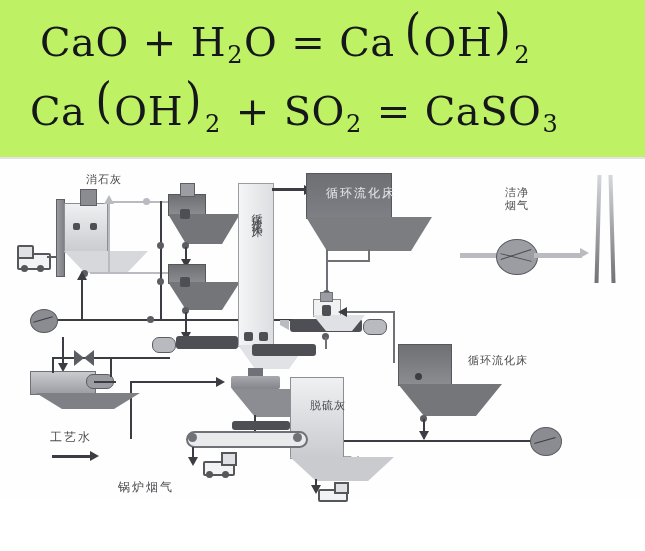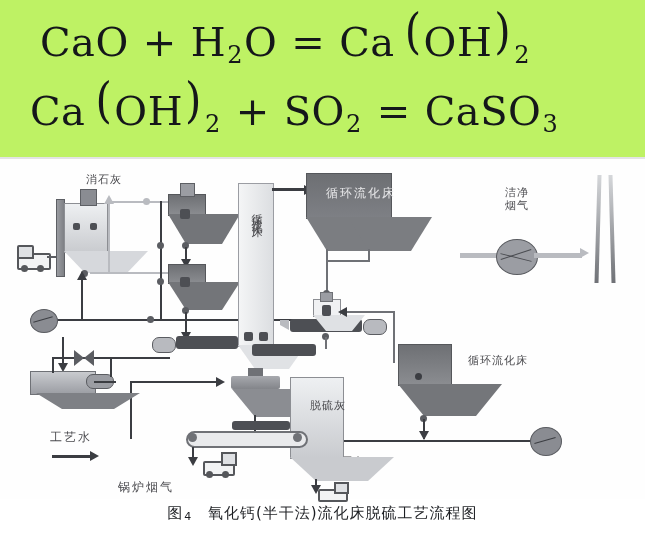--- a/index.html
+++ b/index.html
@@ -260,17 +260,14 @@
 
     <div class="ln ln-v ln-dk" style="left:192px;top:288px;height:14px;"></div>
     <div class="arrow ar-d" style="left:188px;top:298px;"></div>
     <div class="box" style="left:203px;top:302px;width:28px;height:11px;background:#f2f3f4;border:2px solid #55575b;border-radius:2px;"></div>
     <div class="box" style="left:221px;top:293px;width:12px;height:10px;background:#dfe1e4;border:2px solid #55575b;"></div>
     <div class="box" style="left:206px;top:312px;width:7px;height:7px;border-radius:50%;background:#55575b;"></div>
     <div class="box" style="left:222px;top:312px;width:7px;height:7px;border-radius:50%;background:#55575b;"></div>
 
   </div>
 
-  <div class="caption">
-    <span>图</span><span class="num">4</span>&nbsp;&nbsp;<span>氧化钙(半干法)流化床脱硫工艺流程图</span>
-  </div>
 
 </div>
 
 </body></html>

